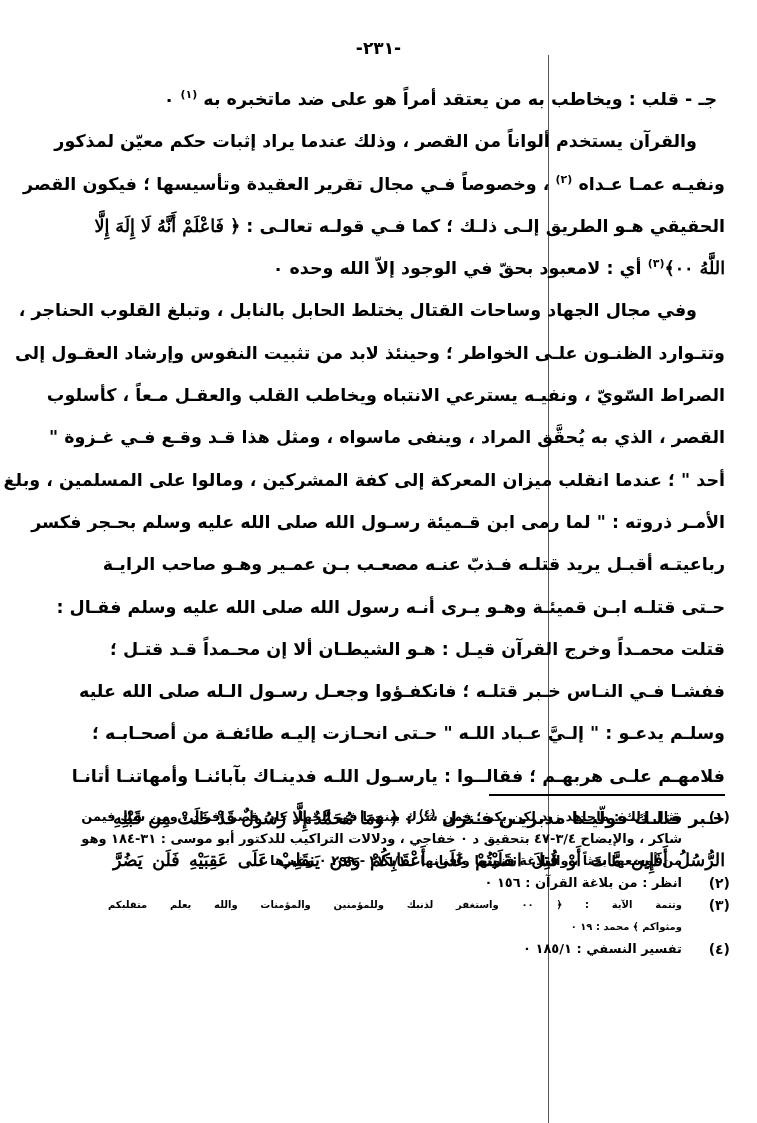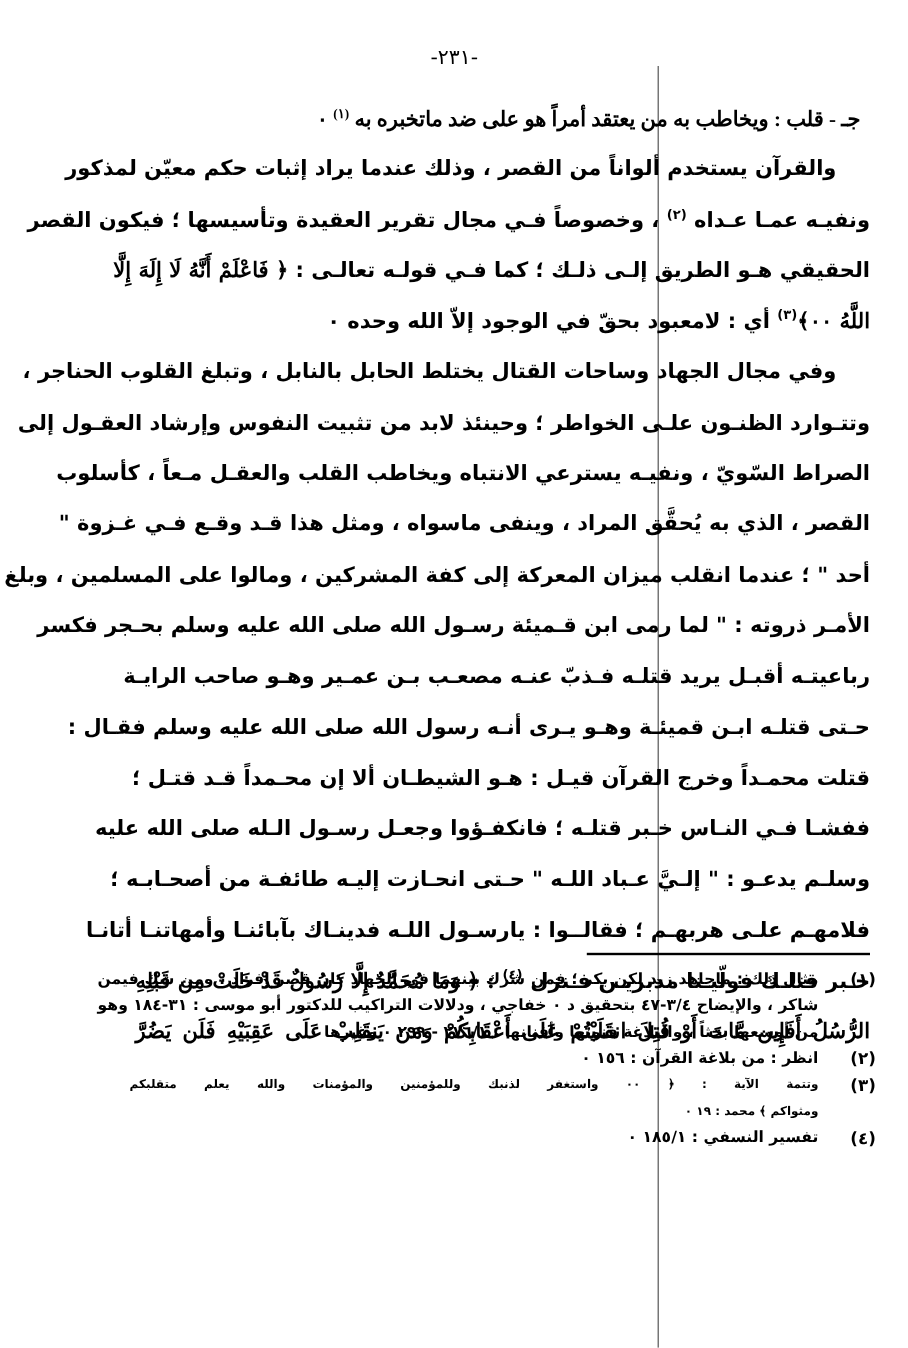--- a/index.html
+++ b/index.html
@@ -7,31 +7,31 @@
     width: 757px; height: 1123px; position: relative; overflow: hidden;
     font-family: "DejaVu Sans", "Liberation Sans", sans-serif;
     color: #000;
   }
   .scan-line {
     position: absolute; left: 548px; top: 55px; width: 1px; height: 1068px;
     background: #555;
   }
   .page-number {
     position: absolute; top: 38px; left: 0; width: 757px; text-align: center;
-    font-size: 17px; font-weight: normal; direction: rtl;
+    font-size: 17px; font-weight: bold; direction: rtl;
   }
   .body-text {
     position: absolute; top: 78px; left: 113px; width: 612px;
     direction: rtl; text-align: justify; text-align-last: right;
     font-size: 17.5px; font-weight: bold; line-height: 42.3px;
   }
   .body-text .line { display: block; white-space: nowrap; text-align: justify; text-align-last: justify; }
   .body-text .line.last { text-align-last: right; }
   .body-text .line.indent { padding-right: 28px; }
-  .body-text .line.indent-sm { padding-right: 8px; font-family: Liberation Serif, serif; }
+  .body-text .line.indent-sm { padding-right: 8px; }
   .body-text .quran { font-family: "DejaVu Serif", "Liberation Serif", serif; }
   sup { font-size: 11px; line-height: 0; }
   .footnote-rule {
     position: absolute; top: 794px; left: 489px; width: 236px; height: 2px;
     background: #000;
   }
   .footnotes {
     position: absolute; top: 806px; left: 108px; width: 622px;
     direction: rtl; font-size: 13px; font-weight: bold; line-height: 22px;
   }

